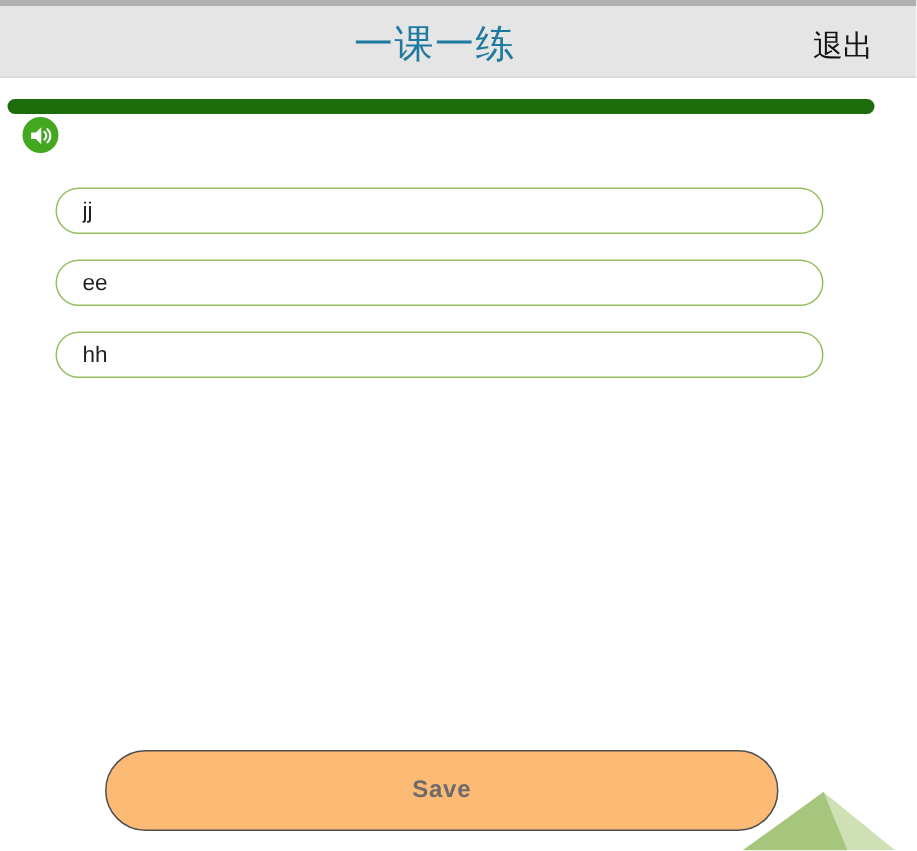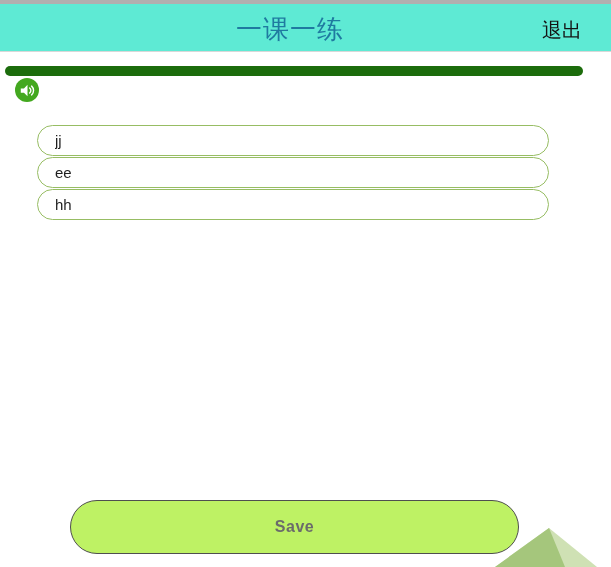--- a/index.html
+++ b/index.html
@@ -11,21 +11,21 @@
     overflow: hidden;
   }
   .top-gray-bar {
     position: absolute; left: 0; top: 0;
     width: 611px; height: 4px;
     background: #b1afaf;
   }
   .header {
     position: absolute; left: 0; top: 4px;
     width: 611px; height: 48px;
-    background: #5eead4;
+    background: #e5e5e5;
     border-bottom: 1px solid #d8d8d8;
   }
   .page-title {
     position: absolute; left: 0; top: 8px;
     width: 580px;
     text-align: center;
     font-size: 26px;
     font-weight: 500;
     color: #1f7aa0;
     letter-spacing: 1px;
@@ -54,36 +54,36 @@
     display: flex; align-items: center; justify-content: center;
     padding: 0;
   }
   .answers {
     position: absolute; left: 37px; top: 125px;
     width: 512px;
   }
   .answer-input {
     display: block;
     width: 512px; height: 31px;
-    margin-bottom: 1px;
+    margin-bottom: 17px;
     border: 1px solid #97bd63;
     border-radius: 15.5px;
     padding: 0 17px;
     font-size: 15px;
     color: #1f1f1f;
     font-family: "Liberation Sans", sans-serif;
     background: #ffffff;
     outline: none;
   }
   .save-button {
     position: absolute; left: 70px; top: 500px;
     width: 449px; height: 54px;
     border: 1px solid #4f4f4f;
     border-radius: 27px;
-    background: #bef264;
+    background: #fdba74;
     font-size: 16px;
     font-weight: 600;
     color: #6b6b6b;
     cursor: pointer;
     font-family: "Liberation Sans", sans-serif;
     letter-spacing: 0.5px;
   }
   .pyramid {
     position: absolute; left: 490px; top: 525px;
     width: 121px; height: 42px;

